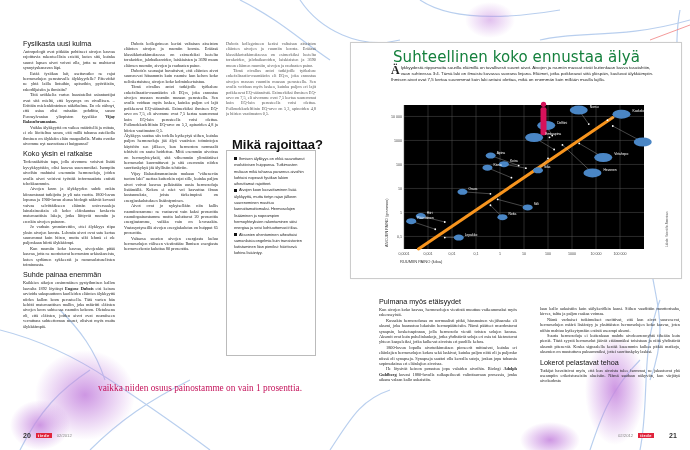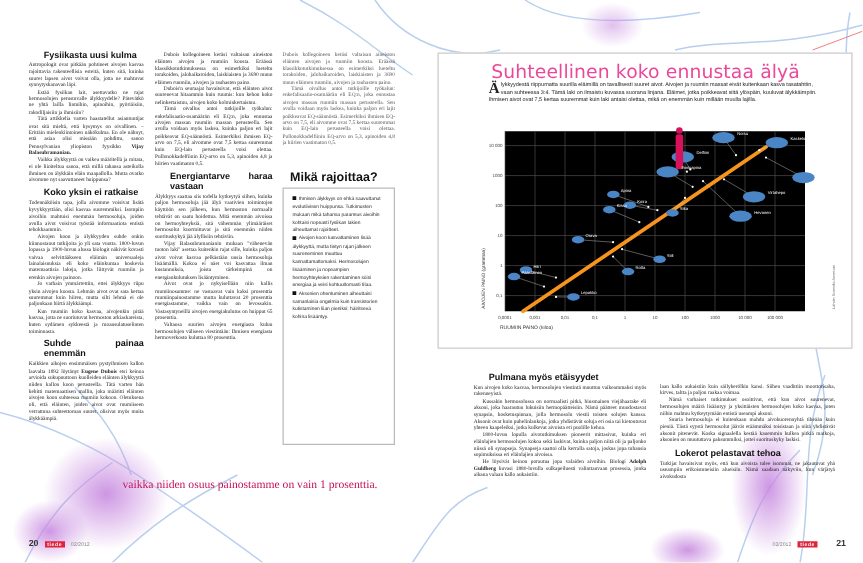--- a/index.html
+++ b/index.html
@@ -1,33 +1,33 @@
 <!DOCTYPE html>
 <html><head>
 <meta charset="utf-8">
 <style>
   html,body{margin:0;padding:0;}
   body{width:690px;height:450px;overflow:hidden;position:relative;background:#fff;font-family:"Liberation Serif",serif;color:#222;}
   .bg{position:absolute;inset:0;z-index:0;}
   .col{position:absolute;font-size:4.3px;line-height:5.4px;text-align:justify;z-index:2;}
   .col p{margin:0;text-indent:7px;}
   .col p.first{text-indent:0;}
-  .col h3{font-family:"Liberation Sans",sans-serif;font-size:7.2px;line-height:8px;margin:4px 0 1px 12px;color:#111;font-weight:bold;}
+  .col h3{font-family:"Liberation Sans",sans-serif;font-size:7.2px;line-height:8px;margin:4px 0 1px 0;color:#111;font-weight:normal;}
   .col h3.top{margin-top:0;}
   b{font-weight:bold;}
   .sidebar{position:absolute;left:226px;top:150px;width:90px;height:206px;border:0.6px solid #bbb;background:rgba(255,255,255,0.92);z-index:3;font-family:"Liberation Sans",sans-serif;font-size:3.9px;line-height:6.3px;padding:5px 7px;box-sizing:border-box;}
-  .sidebar-title{position:absolute;left:232px;top:137px;font-family:"Liberation Sans",sans-serif;font-weight:bold;font-size:10px;z-index:4;color:#111;}
+  .sidebar-title{position:absolute;left:232px;top:137px;font-family:"Liberation Sans",sans-serif;font-weight:bold;font-size:13px;z-index:4;color:#111;}
   .sidebar p{margin:0;}
   .sq{display:inline-block;width:3px;height:3px;background:#111;margin-right:2px;vertical-align:middle;}
   .pull{position:absolute;left:98px;top:383px;width:265px;font-family:"Liberation Serif",serif;color:#c4125a;font-size:9.3px;line-height:11.4px;z-index:3;}
   .footer{position:absolute;top:432px;font-family:"Liberation Sans",sans-serif;font-size:4.2px;color:#888;z-index:3;display:flex;align-items:center;gap:5px;}
   .pgnum{font-size:7px;color:#333;font-weight:bold;}
   .logo{background:#e0243c;color:#fff;font-weight:bold;font-size:4px;padding:0 2px;letter-spacing:0.5px;}
   .box{position:absolute;left:350px;top:42px;width:330px;height:235px;background:#fff;border:0.7px solid #ccc;z-index:2;box-shadow:0 0 2px rgba(0,0,0,0.05);}
-  .box-title{position:absolute;left:393px;top:48px;font-family:"DejaVu Sans",sans-serif;font-size:15px;color:#ec4899;z-index:4;letter-spacing:0.1px;}
+  .box-title{position:absolute;left:393px;top:48px;font-family:"DejaVu Sans",sans-serif;font-size:15px;color:#15803d;z-index:4;letter-spacing:0.1px;}
   .box-intro{position:absolute;left:391px;top:65px;width:270px;font-family:"Liberation Sans",sans-serif;font-size:4.4px;line-height:5.8px;color:#222;z-index:4;}
   .dropcap{font-family:"Liberation Serif",serif;font-size:12px;font-weight:bold;float:left;line-height:11px;margin-right:1px;}
   .chart{position:absolute;left:382px;top:101px;width:292px;height:175px;z-index:4;}
 </style>
 </head>
 <body>
 
 <svg class="bg" width="690" height="450" viewBox="0 0 690 450">
   <defs>
     <radialGradient id="pk" cx="50%" cy="50%" r="50%">
@@ -69,21 +69,20 @@
   <p>Jo varhain ymmärrettiin, ettei älykkyys riipu yksin aivojen koosta. Lehmän aivot ovat sata kertaa suuremmat kuin hiiren, mutta silti lehmä ei ole paljonkaan hiirtä älykkäämpi.</p>
   <p>Kun ruumiin koko kasvaa, aivojenkin pitää kasvaa, jotta ne suoriutuvat hermoston arkiaskareista, kuten sydämen sykkeestä ja ruoansulatuselinten toiminnasta.</p>
   <h3>Suhde painaa enemmän</h3>
   <p class="first"><span>Kaikkien aikojen ensimmäisen pystyihmisen kallon laavalta 1892 löytänyt</span> <b>Eugene Dubois</b> <span>etsi keinoa arvioida sukupuuttoon kuolleiden eläinten älykkyyttä niiden kallon koon perusteella. Tätä varten hän kehitti matemaattisen mallin, joka määritti eläinten aivojen koon suhteessa ruumiin kokoon. Oletuksena oli, että eläinten, joiden aivot ovat ruumiiseen verrattuna suhteettoman suuret, olisivat myös muita älykkäämpiä.</span></p>
 </div>
 
 <div class="col" style="left:124px;top:41px;width:94px;">
   <p>Dubois kollegoineen keräsi valtaisan aineiston eläinten aivojen ja ruumiin koosta. Eräässä klassikkotutkimuksessa on esimerkiksi lueteltu torakoiden, jalohaikaroiden, laiskiaisten ja 3690 muun eläimen ruumiin, aivojen ja rauhasten paino.</p>
   <p>Dubois'n seuraajat havaitsivat, että eläinten aivot suurenevat hitaammin kuin ruumis: kun kehon koko nelinkertaistuu, aivojen koko kolminkertaistuu.</p>
   <p>Tämä oivallus antoi tutkijoille työkalun: enkefalisaatio-osamäärän eli EQ:n, joka ennustaa aivojen massan ruumiin massan perusteella. Sen avulla voidaan myös laskea, kuinka paljon eri lajit poikkeavat EQ-säännöstä. Esimerkiksi ihmisen EQ-arvo on 7,5, eli aivomme ovat 7,5 kertaa suuremmat kuin EQ-lain perusteella voisi olettaa. Pullonokkadelfiinin EQ-arvo on 5,3, apinoiden 4,8 ja hiirien vaatimaton 0,5.</p>
-  <h3>Energiantarve haraa vastaan</h3>
   <p class="first">Älykkyys saattaa siis todella kytkeytyä siihen, kuinka paljon hermosoluja jää älyä vaativien toimintojen käyttöön sen jälkeen, kun hermoston normaalit tehtävät on saatu hoidettua. Mitä enemmän aivoissa on hermoyhteyksiä, sitä vähemmän ylimääräiset hermosolut kuormittavat ja sitä enemmän niiden suorituskykyä jää älyllisiin tehtäviin.</p>
   <p>Vijay Balasubramanianin mukaan "vähenevän tuoton laki" asettaa kuitenkin rajat sille, kuinka paljon aivot voivat kasvaa pelkästään uusia hermosoluja lisäämällä. Kokoa ei näet voi kasvattaa ilman kustannuksia, joista tärkeimpinä on energiankulutuksen lisääntyminen.</p>
   <p>Aivot ovat jo nykyisellään niin kallis ruumiinosamme: ne vastaavat vain kaksi prosenttia ruumiinpainostamme mutta kuluttavat 20 prosenttia energiastamme, vaikka vain on levossakin. Vastasyntyneillä aivojen energiakulutus on huipput 65 prosenttia.</p>
   <p>Valtaosa suurien aivojen energiasta kuluu hermosolujen väliseen viestintään: Ihmisen energiasta hermoverkosto kuluttaa 80 prosenttia.</p>
 </div>
 
 <div class="col" style="left:226px;top:41px;width:90px;height:92px;overflow:hidden;color:#333;">
   <p style="text-indent:0;opacity:0.85;">Dubois kollegoineen keräsi valtaisan aineiston eläinten aivojen ja ruumiin koosta. Eräässä klassikkotutkimuksessa on esimerkiksi lueteltu torakoiden, jalohaikaroiden, laiskiaisten ja 3690 muun eläimen ruumiin, aivojen ja rauhasten paino.</p>
   <p style="opacity:0.85;">Tämä oivallus antoi tutkijoille työkalun: enkefalisaatio-osamäärän eli EQ:n, joka ennustaa aivojen massan ruumiin massan perusteella. Sen avulla voidaan myös laskea, kuinka paljon eri lajit poikkeavat EQ-säännöstä. Esimerkiksi ihmisen EQ-arvo on 7,5, eli aivomme ovat 7,5 kertaa suuremmat kuin EQ-lain perusteella voisi olettaa. Pullonokkadelfiinin EQ-arvo on 5,3, apinoiden 4,8 ja hiirien vaatimaton 0,5.</p>
 </div>
@@ -223,21 +222,21 @@
   </svg>
 
 <div class="col" style="left:379px;top:298px;width:138px;">
   <h3 class="top">Pulmana myös etäisyydet</h3>
   <p class="first">Kun aivojen koko kasvaa, hermosolujen viestintä muuttuu vaikeammaksi myös rakenneyistä.</p>
   <p>Kussakin hermosolussa on normaalisti pitkä, hiusmainen viejähaarake eli aksoni, joka haarautuu lukuisiin hermopäätteisiin. Nämä päätteet muodostavat synapsin, kosketuspinnan, jolla hermosolu viestii toisten solujen kanssa. Aksonit ovat kuin puhelinlankoja, jotka yhdistävät soluja eri osia tai kietoutuvat yhteen kaapeleiksi, jotka kulkevat aivoista eri puolille kehoa.</p>
   <p>1800-luvun lopulla aivotutkimuksen pioneerit mittasivat, kuinka eri eläinlajien hermosolujen kokoa sekä laskivat, kuinka paljon niitä oli ja paljonko niissä oli synapseja. Synapseja saattoi olla kerralla satoja, joskus jopa tuhansia sopimuksissa eri eläinlajien aivoissa.</p>
   <p><span>He löysivät keinon porautua jopa valaiden aivoihin. Biologi</span> <b>Adolph Guldberg</b> <span>kuvasi 1880-luvulla sulkapeiluesti valinttauvaan prosessia, jonka aikana valaan kallo aukaistiin.</span></p>
 </div>
 
-<div class="col" style="left:528px;top:306px;width:140px;">
+<div class="col" style="left:540px;top:306px;width:140px;">
   <p class="first">laan kallo aukaistiin kuin säilykerölkin kansi. Siihen vaadittiin moottorisaha, kirves, taltta ja paljon raakaa voimaa.</p>
   <p>Nämä varhaiset tutkimukset osoittivat, että kun aivot suurenevat, hermosolujen määrä lisääntyy ja yksittäisten hermosolujen koko kasvaa, joten niihin mahtuu kytkeytymään entistä useampi aksoni.</p>
   <p>Suuria hermosoluja ei kuitenkaan mahdu aivokuorennyhtä tiheään kuin pieniä. Tästä syystä hermosolut jäävät etäämmäksi toisistaan ja niitä yhdistävät aksonit pitenevät. Koska signaalella kestää kauemmin kulkea pitkiä matkoja, aksonien on muututtava paksummiksi, jottei suorituskyky laskisi.</p>
   <h3>Lokerot pelastavat tehoa</h3>
   <p class="first">Tutkijat havaitsivat myös, että kun aivoista tulee isommat, ne jakautuvat yhä useampiin erikoistuneisiin alueisiin. Nämä saadaan näkyviin, kun värjätyä aivokudosta</p>
 </div>
 
 <div class="footer" style="left:618px;">
   <span>02/2012</span>
   <span class="logo">tiede</span>

